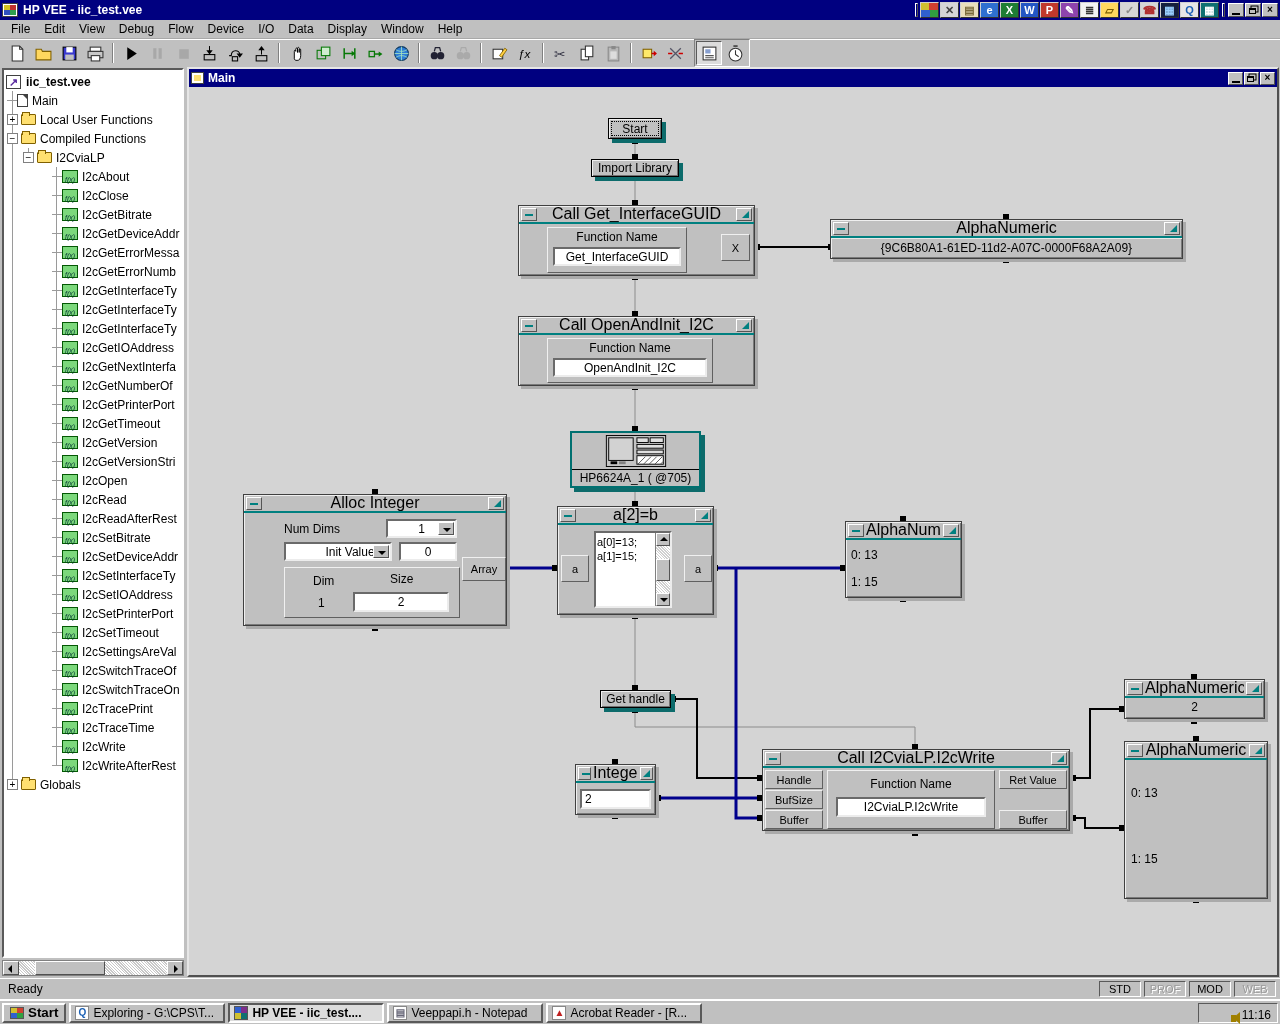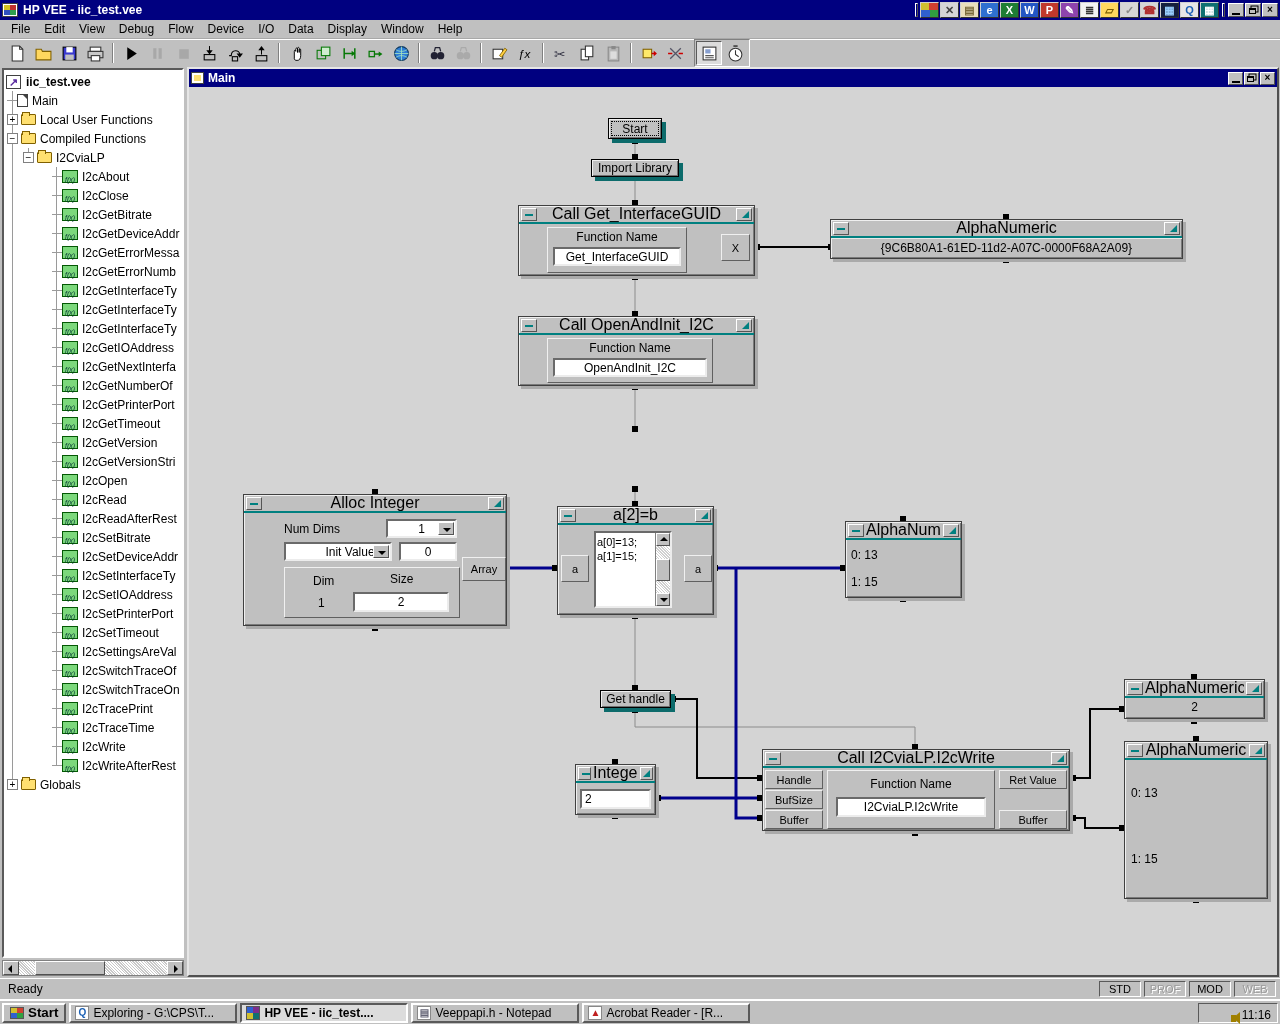--- a/index.html
+++ b/index.html
@@ -105,21 +105,21 @@
   
   #statusbar { height:21px; background:#c0c0c0; border-top:1px solid #fff; display:flex; align-items:center; padding:0 4px; }
   #statusbar .ready { margin-left:4px; flex:1; }
   .mode-cell { width:42px; height:16px; border:1px solid; border-color:#5a5a5a #fff #fff #5a5a5a; display:flex; align-items:center; justify-content:center; font-size:11px; margin-left:3px; }
   .mode-cell[data-active="false"] { color:#9a9a9a; text-shadow:1px 1px 0 #fff; }
 
   
   #taskbar { height:25px; background:#c0c0c0; border-top:2px solid; border-color:#fff; display:flex; align-items:center; padding:1px 2px; gap:3px; }
   #start-btn { height:20px; padding:0 6px; display:flex; align-items:center; gap:4px; background:#c0c0c0; border:2px solid; border-color:#fff #5a5a5a #5a5a5a #fff; font-weight:bold; flex:none; }
   .flag { width:14px; height:12px; background:conic-gradient(#d04030 0 25%, #30a040 0 50%, #3060d0 0 75%, #d0c030 0); border:1px solid #555; }
-  .task-btn { width:168px; height:20px; display:flex; align-items:center; gap:4px; padding:0 4px; background:#c0c0c0; border:2px solid; border-color:#fff #5a5a5a #5a5a5a #fff; overflow:hidden; flex:none; }
+  .task-btn { width:156px; height:20px; display:flex; align-items:center; gap:4px; padding:0 4px; background:#c0c0c0; border:2px solid; border-color:#fff #5a5a5a #5a5a5a #fff; overflow:hidden; flex:none; }
   .task-btn[data-active="true"] { border-color:#5a5a5a #fff #fff #5a5a5a; background:#dcdcdc; font-weight:bold; }
   .task-btn .tlabel { white-space:nowrap; overflow:hidden; font-size:12px; }
   .task-ico { width:14px; height:14px; flex:none; display:flex; align-items:center; justify-content:center; font-size:10px; font-weight:bold; }
   .task-btn[data-icon="explorer"] .task-ico { background:#fff; border:1px solid #888; color:#1a5fb4; }
   .task-btn[data-icon="explorer"] .task-ico::before { content:"Q"; }
   .task-btn[data-icon="vee"] .task-ico { background:conic-gradient(#7b2d8b 0 25%, #0f7070 0 50%, #d0c030 0 75%, #3060d0 0); border:1px solid #555; }
   .task-btn[data-icon="notepad"] .task-ico { background:#fff; border:1px solid #888; color:#667; }
   .task-btn[data-icon="notepad"] .task-ico::before { content:"▤"; }
   .task-btn[data-icon="acrobat"] .task-ico { background:#fff; border:1px solid #888; color:#c02020; }
   .task-btn[data-icon="acrobat"] .task-ico::before { content:"▲"; }
@@ -807,20 +807,37 @@
           <span class="vbtn minus"></span>
           <span class="vt-text">Call OpenAndInit_I2C</span>
           <span class="vbtn rsz"></span>
         </div>
         <div class="vpanel" style="left:28px; top:21px; width:166px; height:45px;">
           <div class="vlabel" style="margin-top:2px;">Function Name</div>
           <div class="vfield" style="margin:3px 5px 0 5px; height:19px;">OpenAndInit_I2C</div>
         </div>
       </div>
 
+      <div class="hpbox" style="left:381px; top:344px; width:131px; height:57px;">
+        <div style="height:36px; display:flex; align-items:center; justify-content:center;">
+          <svg width="64" height="32" viewBox="0 0 64 34">
+            <rect x="0.5" y="0.5" width="63" height="33" fill="#c4c4c4" stroke="#000"></rect>
+            <rect x="3" y="3" width="26" height="24" fill="#d2d2d2" stroke="#000"></rect>
+            <rect x="5" y="28" width="7" height="3" fill="#000"></rect>
+              <rect x="14" y="28" width="7" height="3" fill="#808080"></rect>
+            <rect x="33" y="3" width="12" height="5" fill="#e0e0e0" stroke="#000"></rect>
+            <rect x="47" y="3" width="14" height="5" fill="#e0e0e0" stroke="#000"></rect>
+            <rect x="33" y="10" width="28" height="4" fill="#e0e0e0" stroke="#000"></rect>
+            <rect x="33" y="16" width="28" height="4" fill="#e0e0e0" stroke="#000"></rect>
+            <rect x="33" y="22" width="28" height="9" fill="#fff" stroke="#000"></rect>
+            <path d="M34 31l8-8M40 31l8-8M46 31l8-8M52 31l8-8M58 31l3-3" stroke="#555" stroke-width="1"></path>
+          </svg>
+        </div>
+        <div class="hplabel">HP6624A_1 ( @705)</div>
+      </div>
 
       <div class="vee-box" style="left:54px; top:407px; width:264px; height:132px;">
         <div class="vtitle">
           <span class="vbtn minus"></span>
           <span class="vt-text">Alloc Integer</span>
           <span class="vbtn rsz"></span>
         </div>
         <div style="position:absolute; left:40px; top:27px; font-size:12px;">Num Dims</div>
         <div class="vfield" style="position:absolute; left:142px; top:24px; width:71px; height:19px;">
           <span>1</span>

